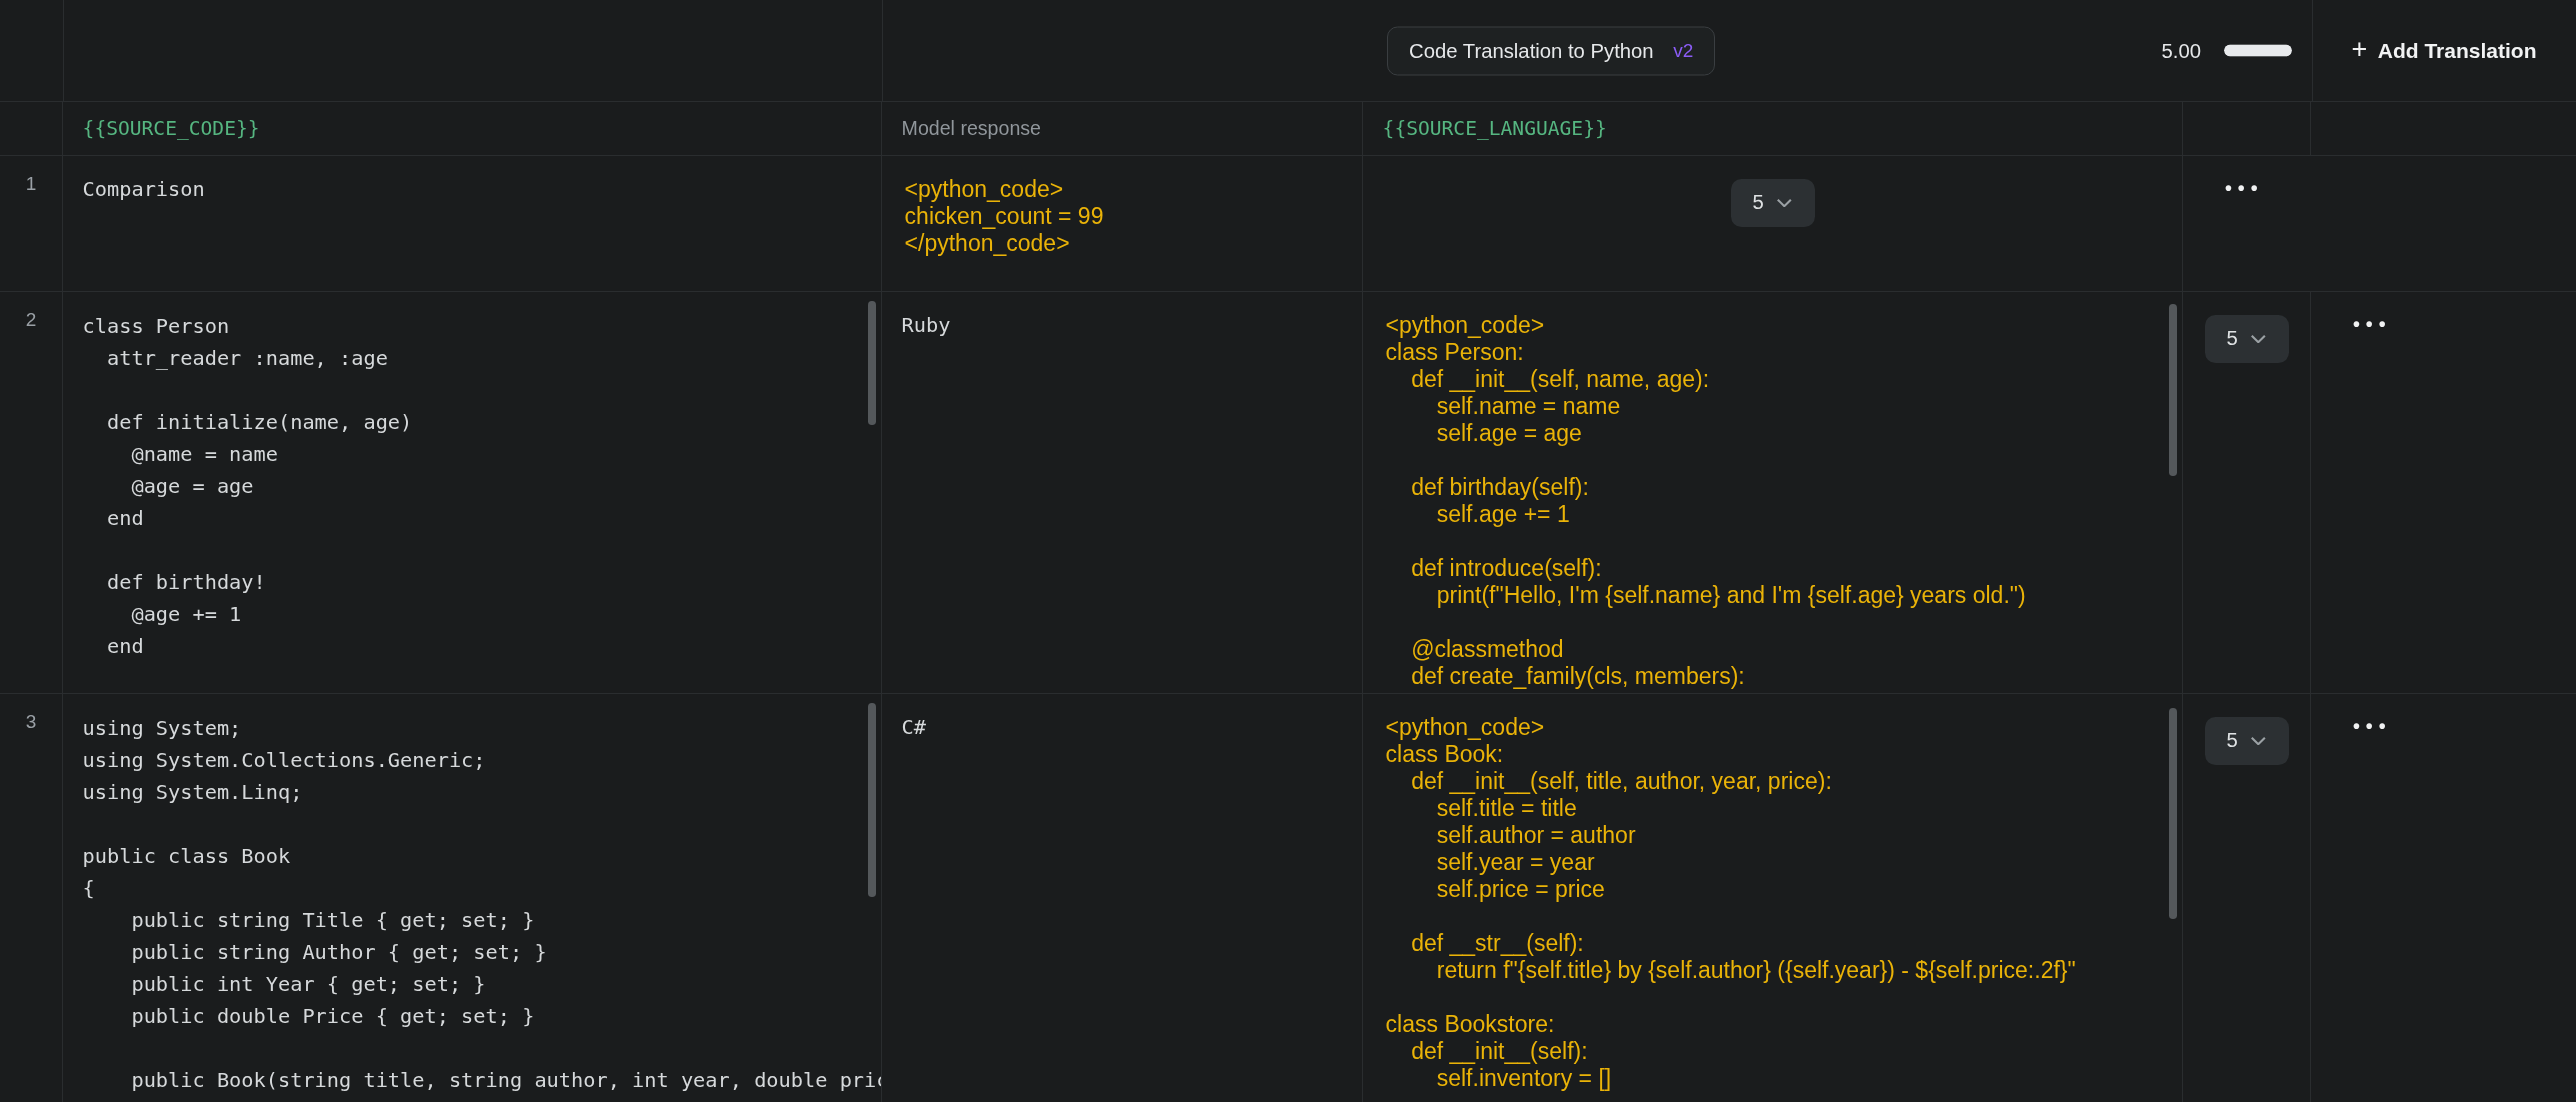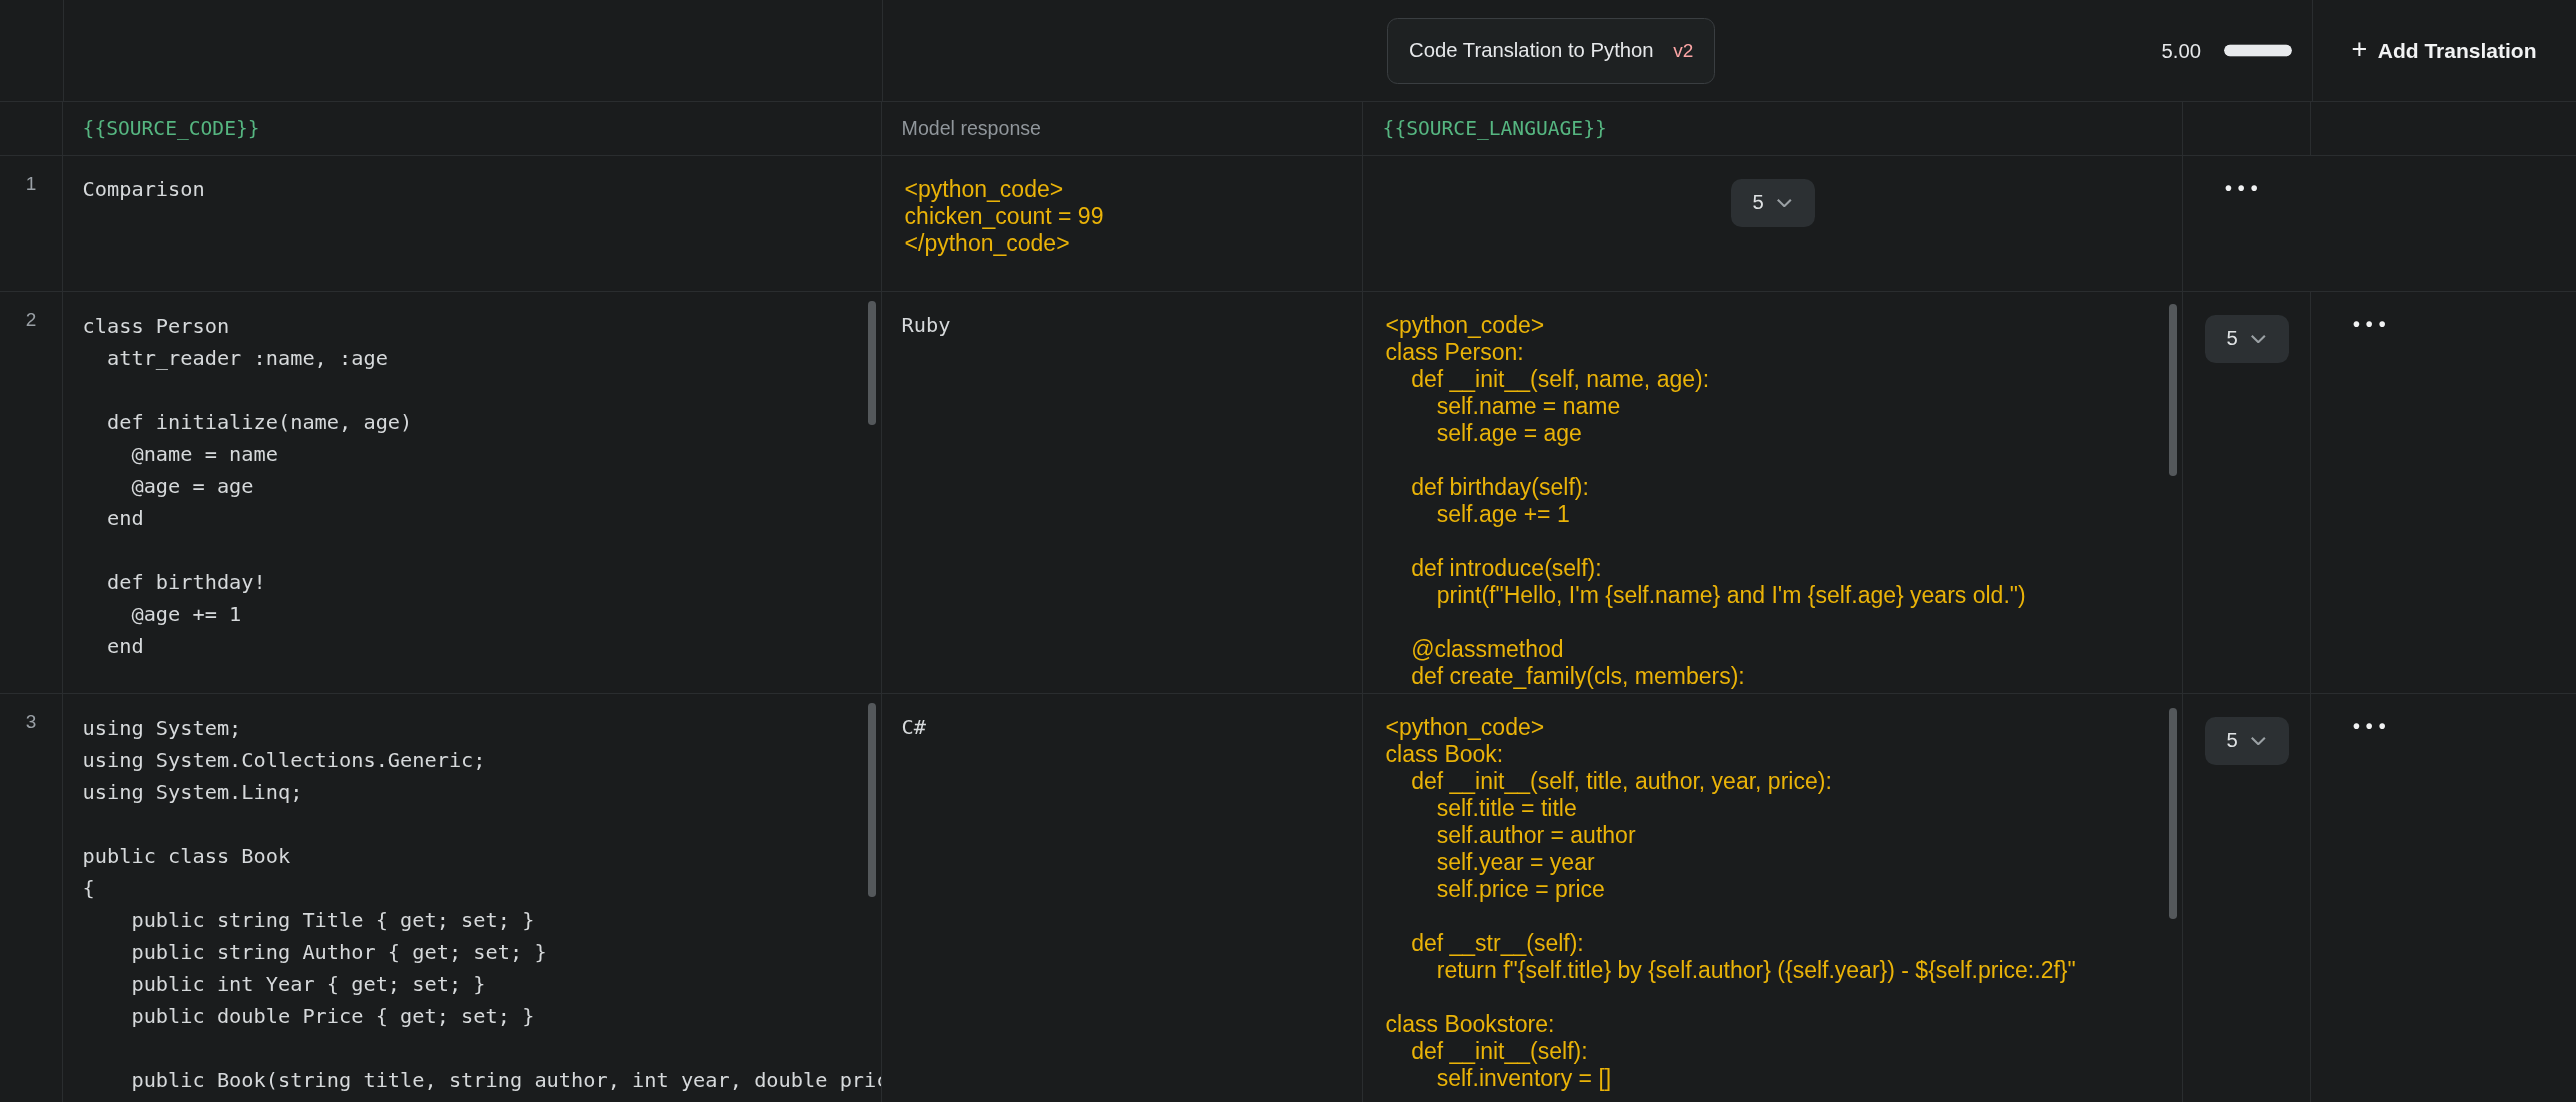--- a/index.html
+++ b/index.html
@@ -23,25 +23,25 @@
     font-family:"Liberation Sans",sans-serif;
   }
 
   
   .toolbar{position:relative;height:102px;border-bottom:0.8px solid var(--border);}
   .tb-sep{position:absolute;top:0;bottom:0;width:0.8px;background:var(--border);}
   .tb-sep.s1{left:63px;} .tb-sep.s2{left:882px;} .tb-sep.s3{left:2312px;}
 
   .prompt-pill{
     position:absolute;left:1387px;top:50%;transform:translateY(-50%);
-    display:flex;align-items:center;height:66px;padding:0 21px;
+    display:flex;align-items:center;height:49px;padding:0 21px;
     border:0.8px solid var(--pill-border);border-radius:10.5px;background:var(--pill-bg);
     font-size:20.3px;color:var(--text-primary);cursor:pointer;white-space:nowrap;
   }
-  .prompt-pill .version{margin-left:19.6px;color:#fca5a5;font-size:19px;}
+  .prompt-pill .version{margin-left:19.6px;color:#8b5cf6;font-size:19px;}
 
   .score-wrap{
     position:absolute;right:284px;top:50%;transform:translateY(-50%);
     display:flex;align-items:center;gap:23px;
   }
   .score-value{font-size:20.3px;color:var(--text-primary);}
   .score-bar{width:68px;height:12.8px;border-radius:6.8px;background:#3a3e41;overflow:hidden;}
   .score-bar .fill{width:100%;height:100%;background:var(--score-bar);border-radius:6.8px;}
 
   .add-btn{

